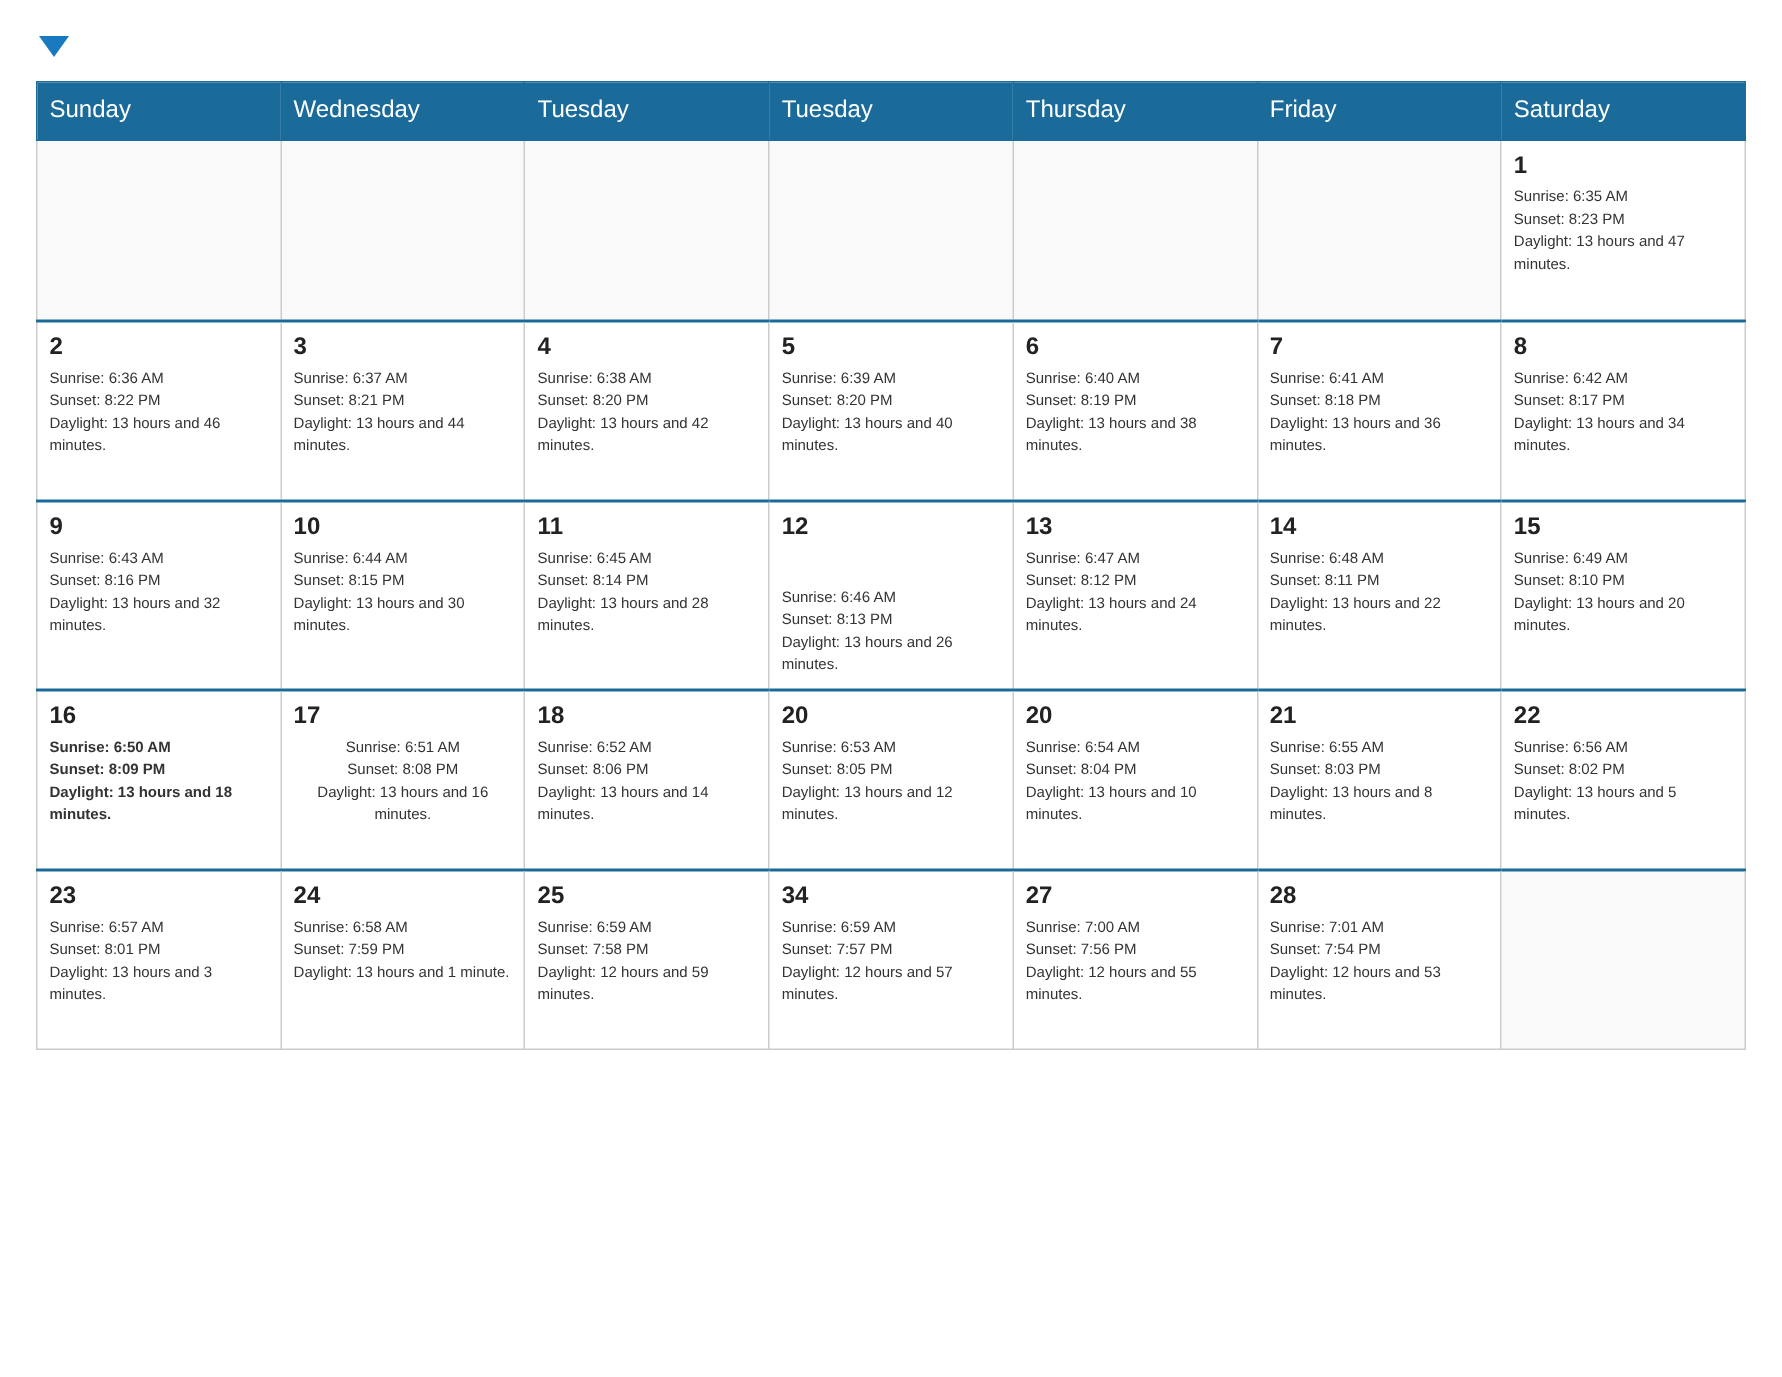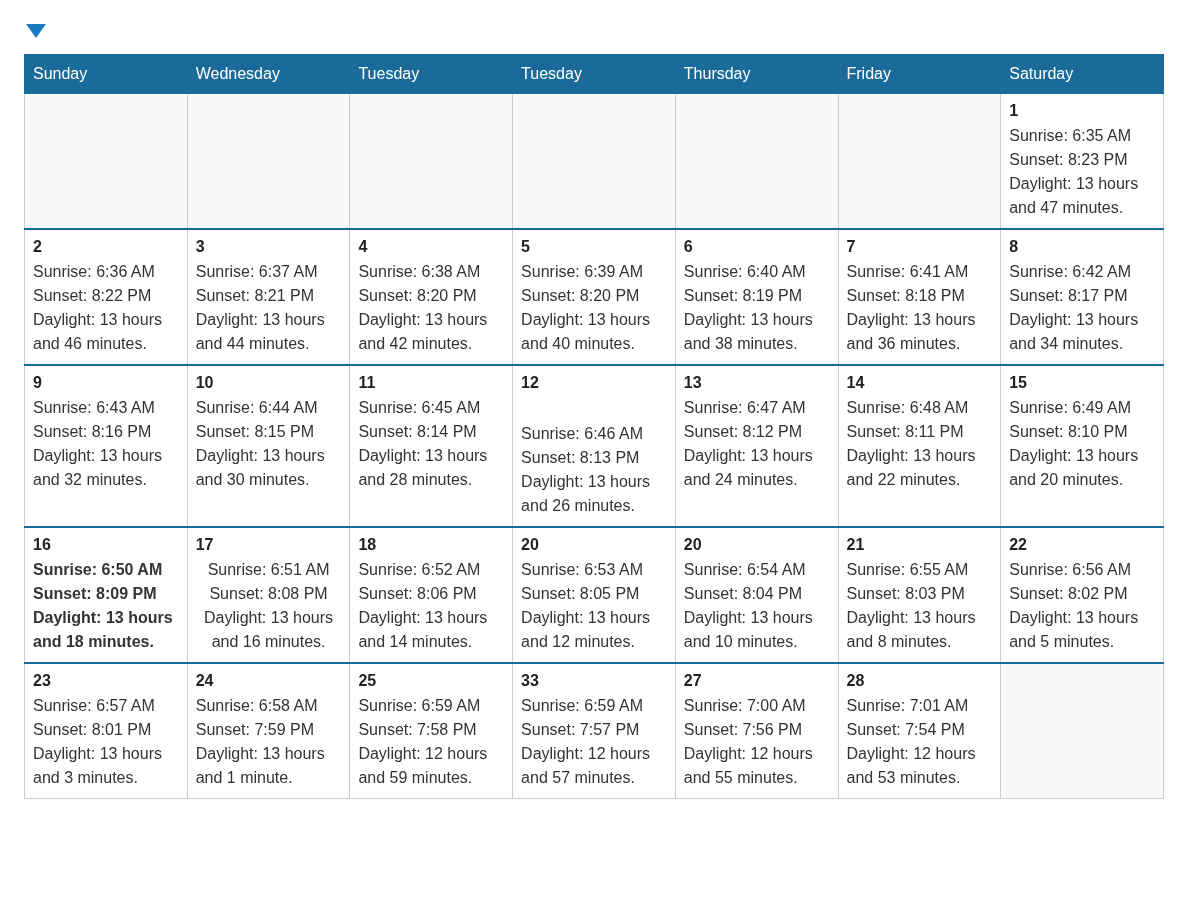--- a/index.html
+++ b/index.html
@@ -81,21 +81,21 @@
       min-height: 110px;
       height: 120px;
     }
     .day-number {
       font-size: 16px;
       font-weight: bold;
       color: #222;
       margin-bottom: 4px;
     }
     .day-info {
-      font-size: 16px;
+      font-size: 10px;
       color: #333;
       line-height: 1.5;
     }
     .empty-cell {
       background: #f9f9f9;
     }
     .row-border-top td {
       border-top: 2px solid #1a6b9a;
     }
   </style>
@@ -290,21 +290,21 @@
 Sunset: 7:59 PM
 Daylight: 13 hours and 1 minute.</div>
         </td>
         <td>
           <div class="day-number">25</div>
           <div class="day-info" style="white-space: pre-line;">Sunrise: 6:59 AM
 Sunset: 7:58 PM
 Daylight: 12 hours and 59 minutes.</div>
         </td>
         <td>
-          <div class="day-number">33</div>
+          <div class="day-number">34</div>
           <div class="day-info" style="white-space: pre-line;">Sunrise: 6:59 AM
 Sunset: 7:57 PM
 Daylight: 12 hours and 57 minutes.</div>
         </td>
         <td>
           <div class="day-number">27</div>
           <div class="day-info" style="white-space: pre-line;">Sunrise: 7:00 AM
 Sunset: 7:56 PM
 Daylight: 12 hours and 55 minutes.</div>
         </td>

